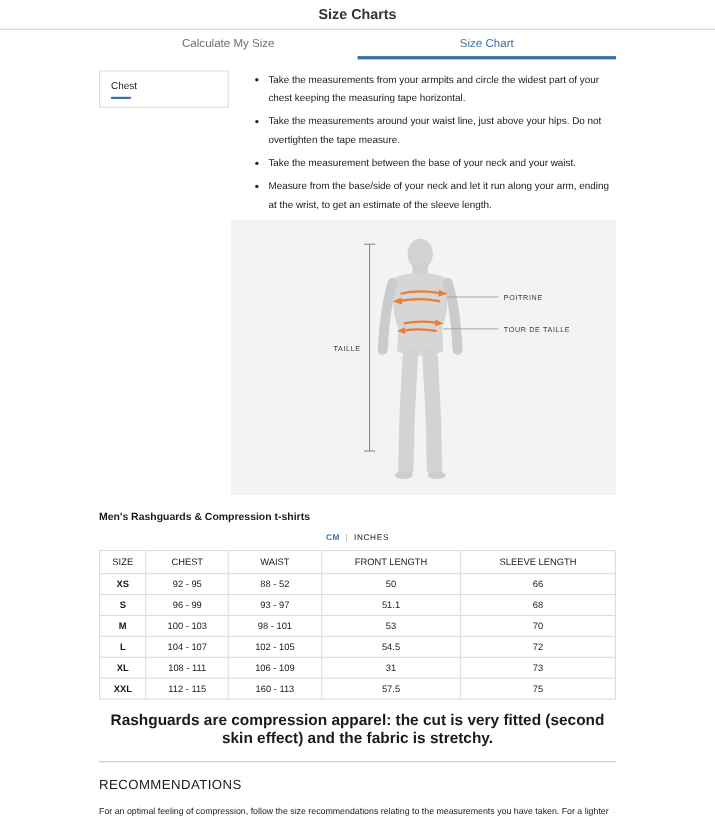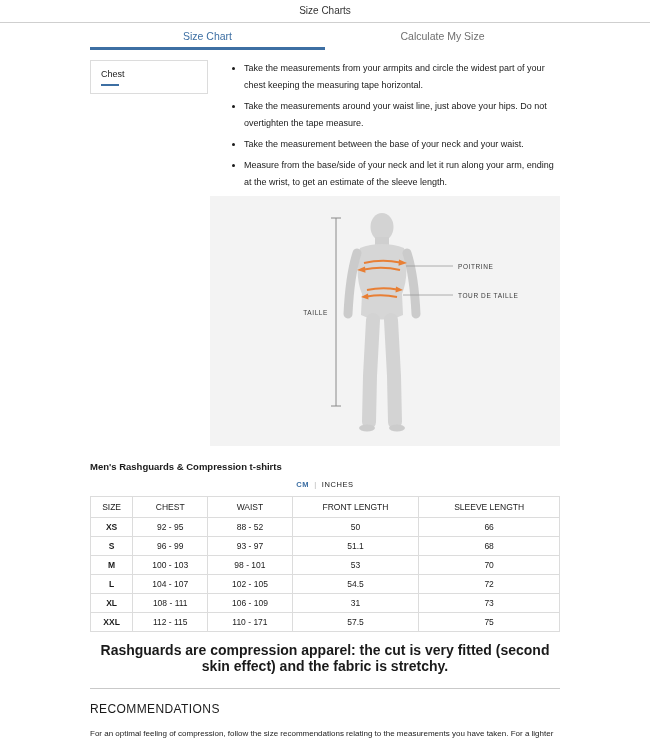--- a/index.html
+++ b/index.html
@@ -10,21 +10,21 @@
   }
   *{margin:0;padding:0;box-sizing:border-box;}
   html,body{background:#fff;}
   body{
     width:650px;height:750px;overflow:hidden;
     font-family:"Liberation Sans","DejaVu Sans",sans-serif;
     color:var(--text);
   }
   
   .top{ text-align:center; padding:5px 0 6px; border-bottom:1px solid #cfcfcf; }
-  .top-title{ font-size:10px; color:#333; }
+  .top-title{ font-size:13px; color:#333;font-weight:bold; }
   
   .tabs{ width:470px; margin:0 auto; display:flex; }
   .tab{
     flex:1; text-align:center; font-size:10.5px; color:#6f6f6f;
     padding:7px 0 5px; border-bottom:3px solid transparent; cursor:pointer;
   }
   .tab.active{ color:var(--accent); border-bottom-color:var(--accent); }
   
   .content{ width:470px; margin:0 auto; padding-top:10px; }
   .row-top{ display:flex; align-items:flex-start; }
@@ -57,22 +57,22 @@
 </head>
 <body>
 
 <div class="page">
 
   <header class="top">
     <div class="top-title">Size Charts</div>
   </header>
 
   <nav class="tabs">
+    <div class="tab">Calculate My Size</div>
     <div class="tab active">Size Chart</div>
-    <div class="tab">Calculate My Size</div>
   </nav>
 
   <main class="content">
 
     <div class="row-top">
       <aside class="measure-box">
         <div class="measure-item">
           <span class="measure-label">Chest</span>
           <span class="measure-underline"></span>
         </div>
@@ -182,21 +182,21 @@
         <tr>
           <td>XL</td>
           <td>108 - 111</td>
           <td>106 - 109</td>
           <td>31</td>
           <td>73</td>
         </tr>
         <tr>
           <td>XXL</td>
           <td>112 - 115</td>
-          <td>110 - 171</td>
+          <td>160 - 113</td>
           <td>57.5</td>
           <td>75</td>
         </tr>
       </tbody>
     </table>
 
     <p class="note">Rashguards are compression apparel: the cut is very fitted (second skin effect) and the fabric is stretchy.</p>
 
     <hr class="divider">
 

